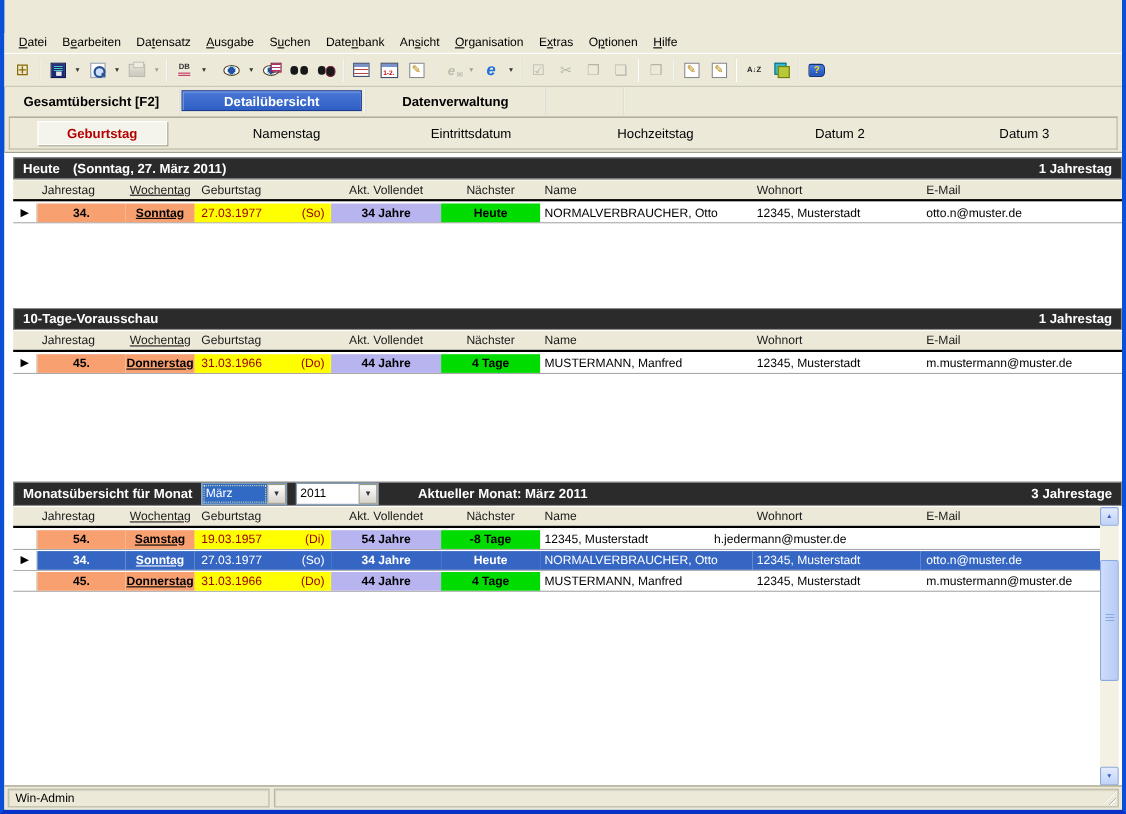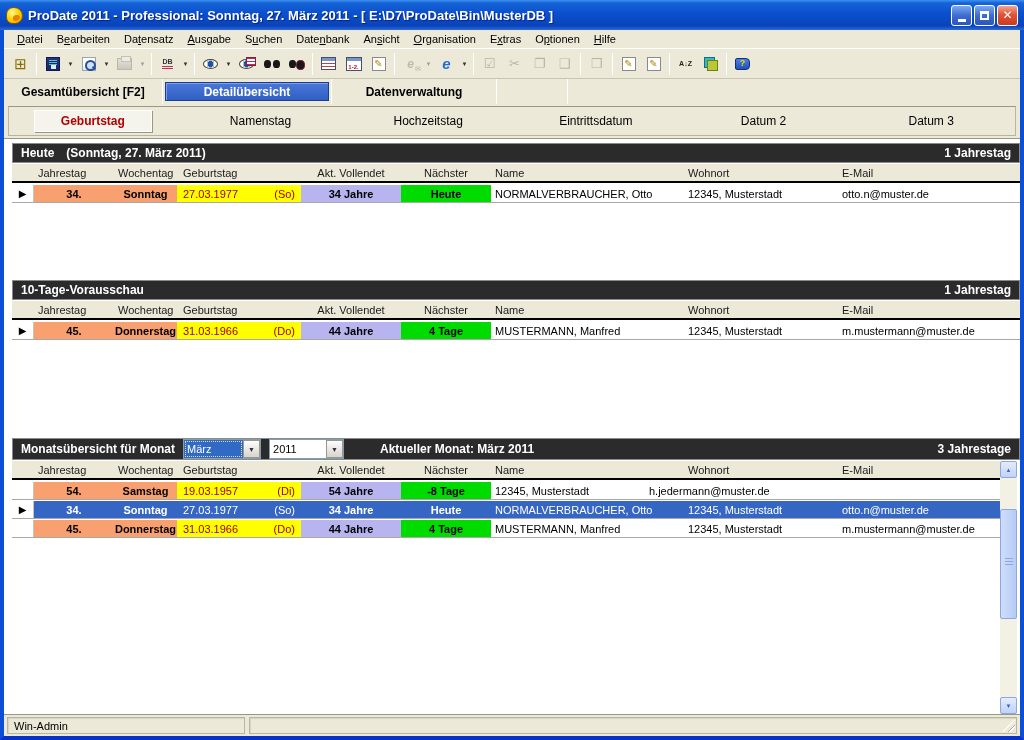--- a/index.html
+++ b/index.html
@@ -100,21 +100,21 @@
     color:#fff; font-weight:bold; font-size:12px; display:flex; align-items:center; padding:0 8px; }
   .secbar .count { margin-left:auto; }
   .secbar .sub { margin-left:12px; }
 
   .colhdr { position:absolute; left:8px; width:1008px; height:19px; background:#ECE9D8; border-bottom:2px solid #000;
     display:flex; align-items:center; color:#1a1a1a; }
   .trow { position:absolute; left:8px; width:1008px; height:18px; display:flex; align-items:stretch; border-bottom:1px solid #A8A8A8; background:#fff; }
   .c { display:flex; align-items:center; overflow:hidden; white-space:nowrap; }
   .col-ind { width:22px; justify-content:center; border-right:1px solid #c8c5b2; }
   .col-jt { width:80px; justify-content:center; }
-  .col-wt { width:63px; justify-content:center; }
+  .col-wt { width:63px; justify-content:center;text-decoration:underline; }
   .col-gt { width:124px; justify-content:space-between; padding:0 6px; }
   .col-av { width:100px; justify-content:center; }
   .col-nx { width:90px; justify-content:center; }
   .col-nm { width:193px; padding-left:4px; }
   .col-wo { width:153px; padding-left:4px; }
   .col-em { flex:1; padding-left:5px; }
   .colhdr .col-jt, .colhdr .col-wt { justify-content:flex-start; padding-left:4px; }
   .colhdr .col-gt { justify-content:flex-start; }
   .b { font-weight:bold; }
   .bg-salmon { background:#F8A070; }
@@ -152,35 +152,20 @@
   .spanel.p2 { flex:1; position:relative; }
   .grip { position:absolute; right:1px; bottom:1px; width:13px; height:13px;
     background:repeating-linear-gradient(135deg,transparent 0 3px,#aaa 3px 4px,#fff 4px 5px);
     clip-path:polygon(100% 0,100% 100%,0 100%); }
 </style>
 </head>
 <body>
 
 <div class="window">
 
-  <div class="titlebar">
-    <span class="app-icon"></span>
-    <span class="title-text">ProDate 2011  -  Professional:  Sonntag, 27. März 2011  -  [ E:\D7\ProDate\Bin\MusterDB ]</span>
-    <div class="win-controls">
-      <div class="wbtn">
-          <span class="glyph-min"></span>
-        </div>
-      <div class="wbtn">
-          <span class="glyph-max"></span>
-        </div>
-      <div class="wbtn close">
-          <span class="glyph-close">✕</span>
-        </div>
-    </div>
-  </div>
 
   <div class="menubar">
     <span class="menu-item"><span></span><span class="ak">D</span><span>atei</span></span>
     <span class="menu-item"><span>B</span><span class="ak">e</span><span>arbeiten</span></span>
     <span class="menu-item"><span>Da</span><span class="ak">t</span><span>ensatz</span></span>
     <span class="menu-item"><span></span><span class="ak">A</span><span>usgabe</span></span>
     <span class="menu-item"><span>S</span><span class="ak">u</span><span>chen</span></span>
     <span class="menu-item"><span>Date</span><span class="ak">n</span><span>bank</span></span>
     <span class="menu-item"><span>An</span><span class="ak">s</span><span>icht</span></span>
     <span class="menu-item"><span></span><span class="ak">O</span><span>rganisation</span></span>
@@ -313,24 +298,24 @@
   </div>
 
   <div class="tabrow2">
     <div class="dtab">
         <span class="selbox2">Geburtstag</span>
       </div>
     <div class="dtab">
         <span>Namenstag</span>
       </div>
     <div class="dtab">
+        <span>Eintrittsdatum</span>
+      </div>
+    <div class="dtab">
         <span>Hochzeitstag</span>
-      </div>
-    <div class="dtab">
-        <span>Eintrittsdatum</span>
       </div>
     <div class="dtab">
         <span>Datum 2</span>
       </div>
     <div class="dtab">
         <span>Datum 3</span>
       </div>
   </div>
 
   <div class="content">

